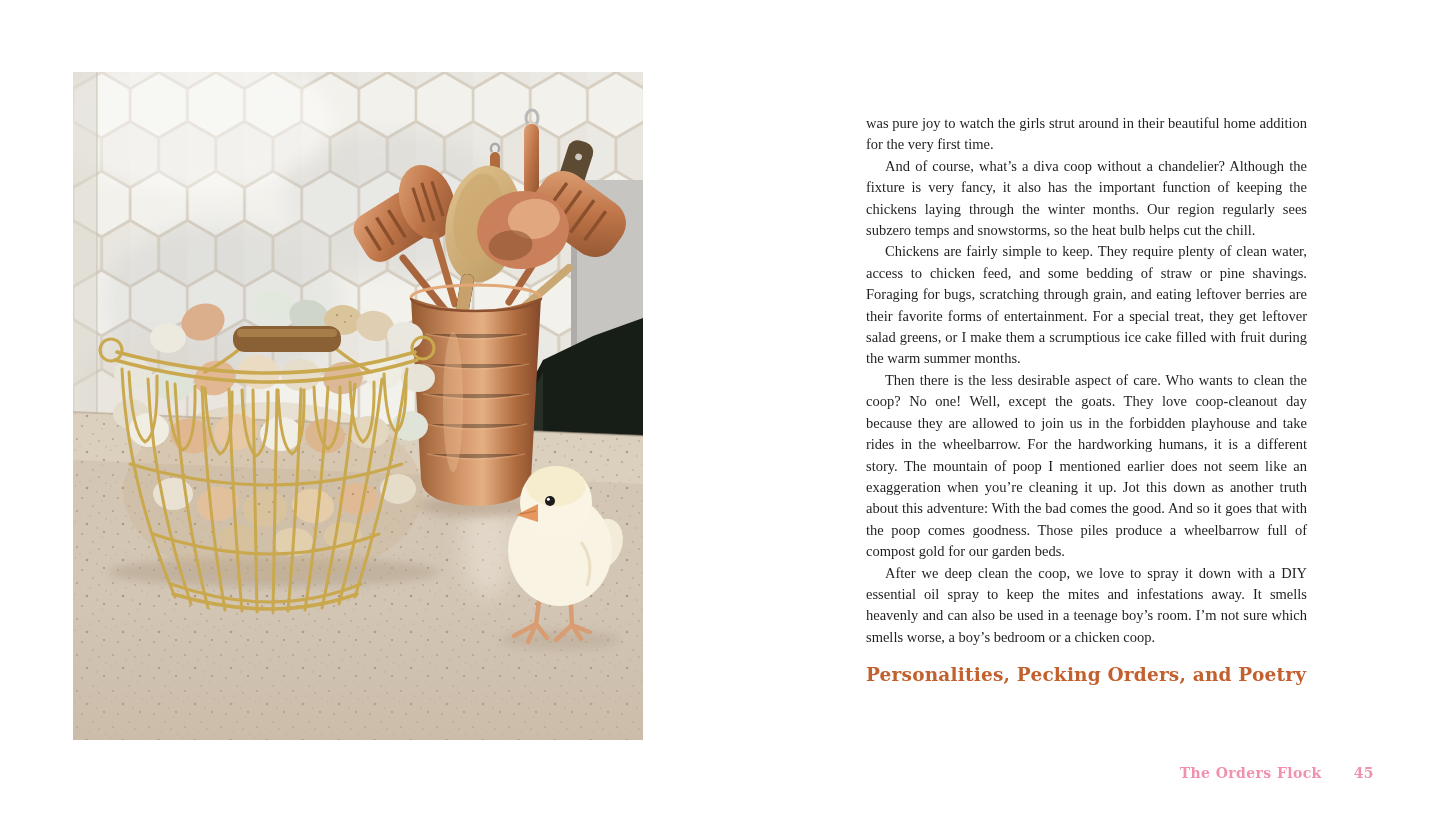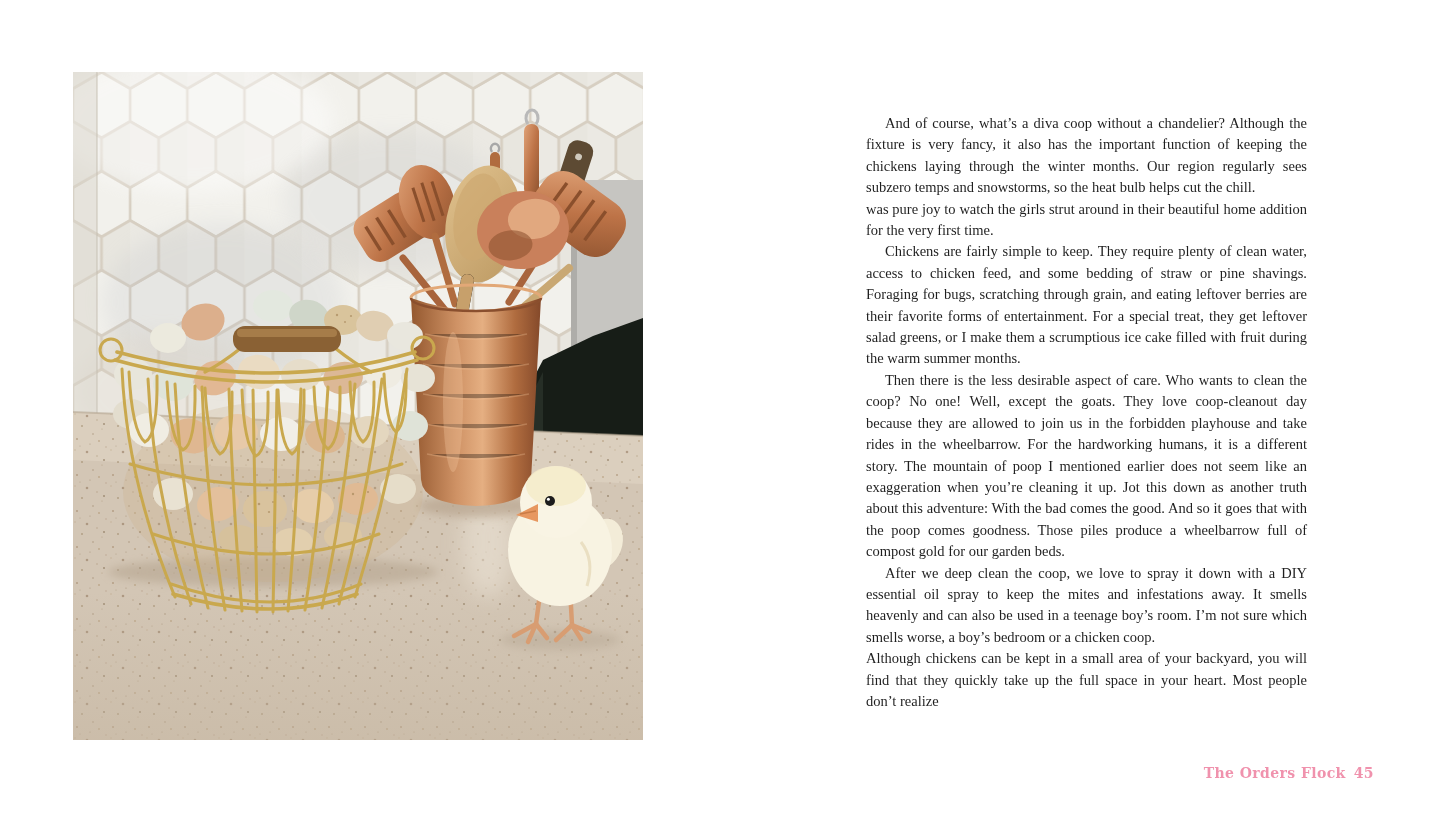--- a/index.html
+++ b/index.html
@@ -38,21 +38,21 @@
     letter-spacing:0.2px;
     color:var(--section-heading-orange);
   }
   .running-footer{
     position:absolute;top:765px;right:71px;
     font-family:"DejaVu Serif",serif;font-weight:bold;
     font-size:14px;letter-spacing:0.4px;
     color:var(--running-footer-pink);
     white-space:nowrap;
   }
-  .running-footer .page-number{margin-left:8px;}
+  .running-footer .page-number{margin-left:32px;}
 </style>
 </head>
 <body>
 
 <div class="spread">
 
   <div class="photo-frame">
     <svg width="570" height="668" viewBox="0 0 570 668" xmlns="http://www.w3.org/2000/svg">
       <defs>
         <pattern id="hexTile" width="57.16" height="99" patternUnits="userSpaceOnUse">
@@ -334,25 +334,25 @@
         <path d="M508,470 q14,18 6,44" stroke="#eadfc2" stroke-width="3" fill="none"></path>
         <polygon points="443,443 465,432 465,450" fill="#e79760"></polygon>
         <path d="M447,442 L463,439" stroke="#c97b45" stroke-width="1.4"></path>
         <circle cx="477" cy="429" r="5" fill="#1c1c1c"></circle>
         <circle cx="475.4" cy="427.2" r="1.5" fill="#ffffff"></circle>
       </g>
     </svg>
   </div>
 
   <div class="text-column">
+    <p class="body-para">was pure joy to watch the girls strut around in their beautiful home addition for the very first time.</p>
     <p class="body-para indent">And of course, what’s a diva coop without a chandelier? Although the fixture is very fancy, it also has the important function of keeping the chickens laying through the winter months. Our region regularly sees subzero temps and snowstorms, so the heat bulb helps cut the chill.</p>
-    <p class="body-para">was pure joy to watch the girls strut around in their beautiful home addition for the very first time.</p>
     <p class="body-para indent">Chickens are fairly simple to keep. They require plenty of clean water, access to chicken feed, and some bedding of straw or pine shavings. Foraging for bugs, scratching through grain, and eating leftover berries are their favorite forms of entertainment. For a special treat, they get leftover salad greens, or I make them a scrumptious ice cake filled with fruit during the warm summer months.</p>
     <p class="body-para indent">Then there is the less desirable aspect of care. Who wants to clean the coop? No one! Well, except the goats. They love coop-cleanout day because they are allowed to join us in the forbidden playhouse and take rides in the wheelbarrow. For the hardworking humans, it is a different story. The mountain of poop I mentioned earlier does not seem like an exaggeration when you’re cleaning it up. Jot this down as another truth about this adventure: With the bad comes the good. And so it goes that with the poop comes goodness. Those piles produce a wheelbarrow full of compost gold for our garden beds.</p>
     <p class="body-para indent">After we deep clean the coop, we love to spray it down with a DIY essential oil spray to keep the mites and infestations away. It smells heavenly and can also be used in a teenage boy’s room. I’m not sure which smells worse, a boy’s bedroom or a chicken coop.</p>
-    <p class="body-para">Although chickens can be kept in a small area of your backyard, you will find that they quickly take up the full space in your heart. Most people don’t realize</p>
+    <h2 class="section-heading">Personalities, Pecking Orders, and Poetry</h2>
   </div>
 
   <div class="running-footer">
     <span>The Orders Flock</span><span class="page-number">45</span>
   </div>
 
 </div>
 
 </body></html>

